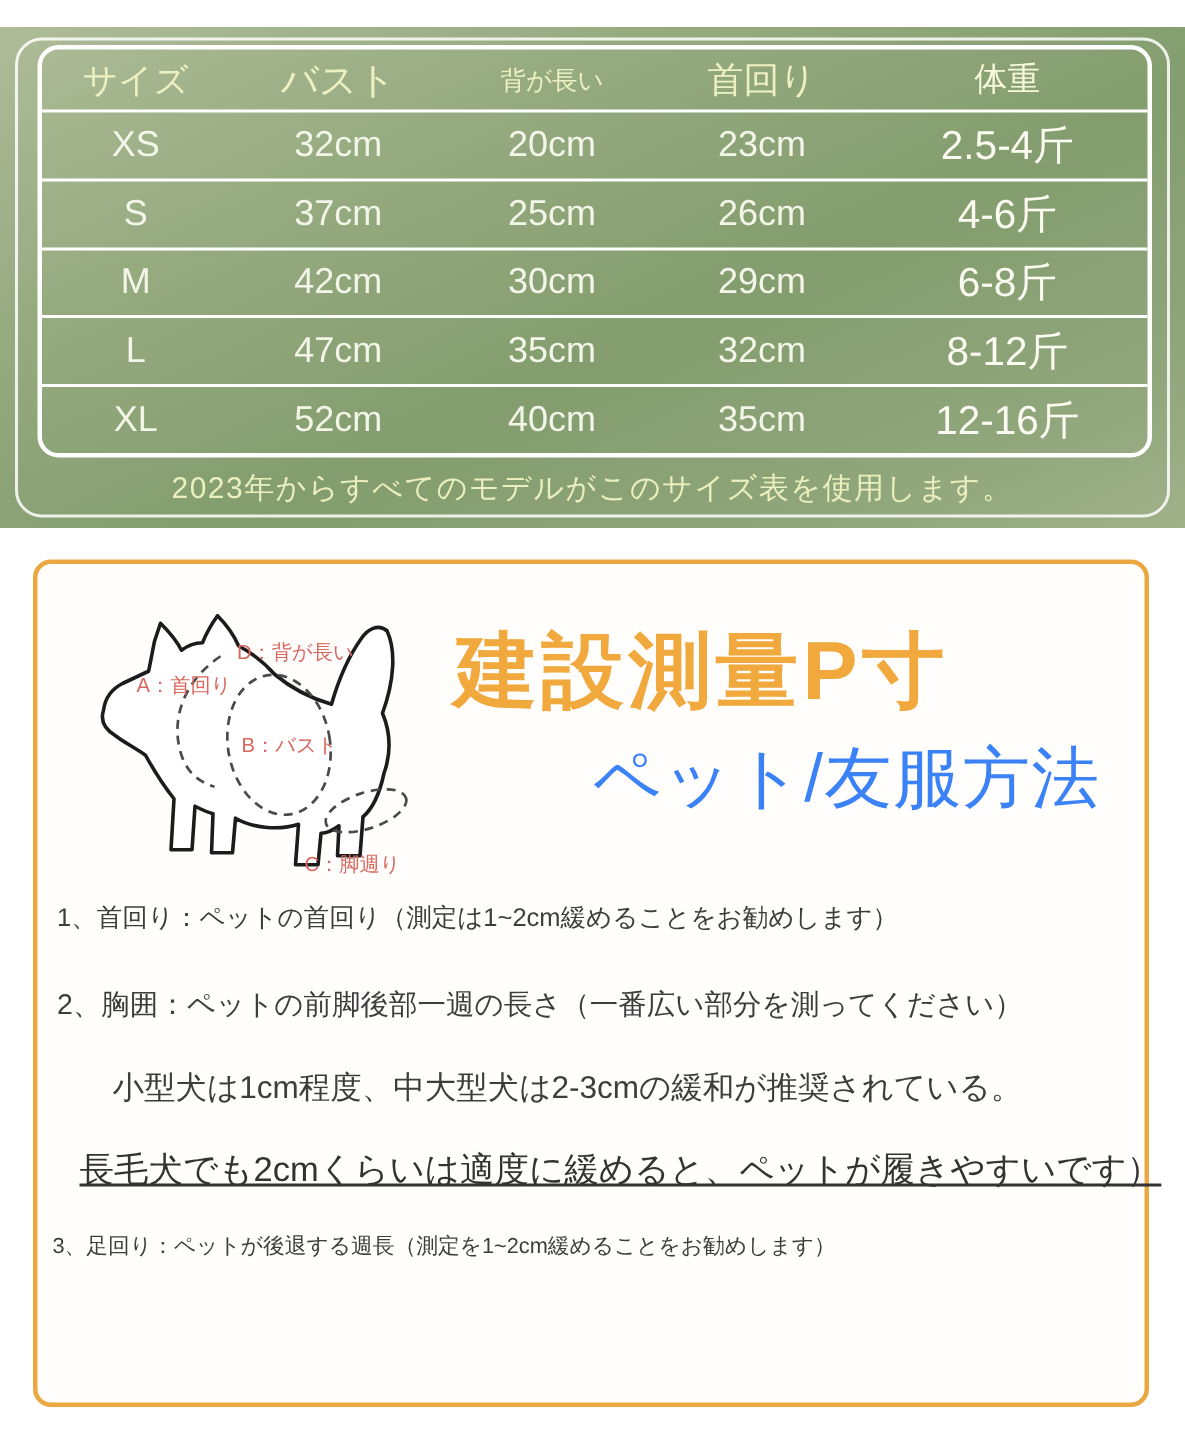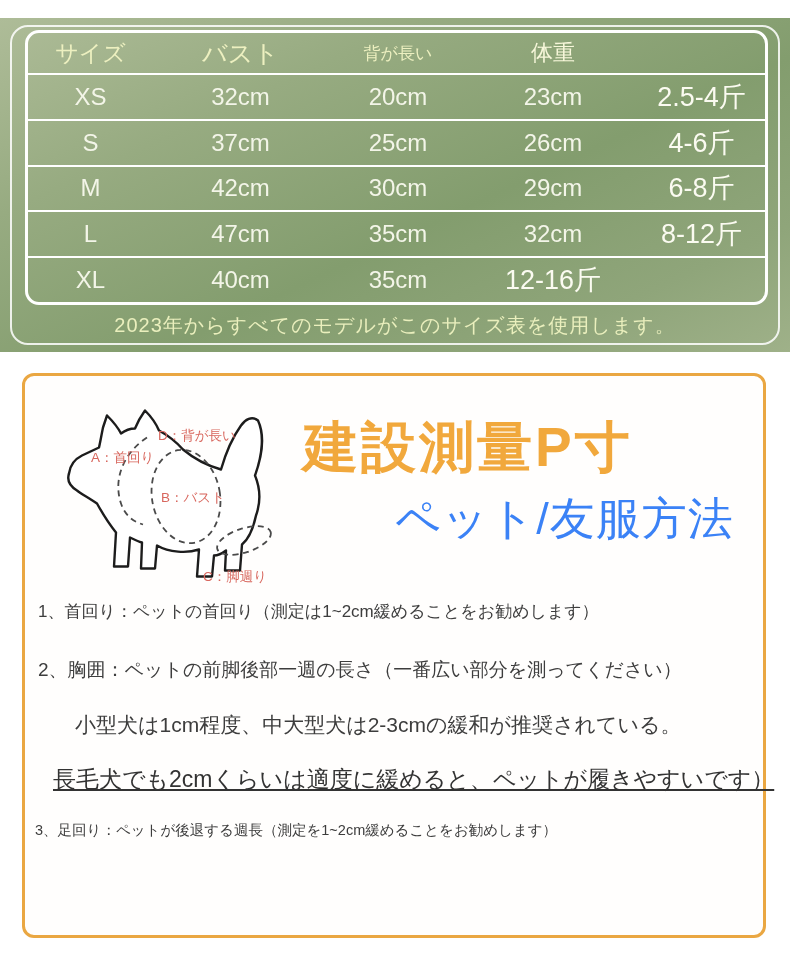--- a/index.html
+++ b/index.html
@@ -18,21 +18,21 @@
   .outer-frame {
     position:absolute; left:10px; right:10px; top:7px; bottom:7px;
     border:2px solid rgba(255,255,255,.85); border-radius:18px;
     pointer-events:none;
   }
   .size-table {
     position:absolute; left:25px; top:12px; width:743px; height:275px;
     border:3px solid #ffffff; border-radius:14px;
     display:grid; grid-template-rows:40px repeat(5,1fr);
   }
-  .t-row { display:grid; grid-template-columns:125px 145px 140px 140px 1fr;gap:15px; }
+  .t-row { display:grid; grid-template-columns:125px 145px 140px 140px 1fr; }
   .t-row + .t-row { border-top:2px solid #ffffff; }
   .t-cell { display:flex; align-items:center; justify-content:center; }
   .head .t-cell { color:#edf0c0; }
   .head .h0 { font-size:23px; }
   .head .h1 { font-size:25px; }
   .head .h2 { font-size:17px; }
   .head .h3 { font-size:24px; }
   .head .h4 { font-size:22px; color:#f7f7da; }
   .data .t-cell { color:#f3f5e8; font-size:24px; }
   .data .c4 { font-size:27px; color:#fbfbf1; }
@@ -72,20 +72,21 @@
 <div class="page">
 
   <div class="size-panel">
     <div class="outer-frame"></div>
 
     <div class="size-table">
       <div class="t-row head">
         <div class="t-cell h0">サイズ</div>
         <div class="t-cell h1">バスト</div>
         <div class="t-cell h2">背が長い</div>
+        <div class="t-cell h3">首回り</div>
         <div class="t-cell h4">体重</div>
       </div>
 
       <div class="t-row data">
         <div class="t-cell c0">XS</div>
         <div class="t-cell c1">32cm</div>
         <div class="t-cell c2">20cm</div>
         <div class="t-cell c3">23cm</div>
         <div class="t-cell c4">2.5-4斤</div>
       </div>
@@ -109,20 +110,21 @@
       <div class="t-row data">
         <div class="t-cell c0">L</div>
         <div class="t-cell c1">47cm</div>
         <div class="t-cell c2">35cm</div>
         <div class="t-cell c3">32cm</div>
         <div class="t-cell c4">8-12斤</div>
       </div>
 
       <div class="t-row data">
         <div class="t-cell c0">XL</div>
+        <div class="t-cell c1">52cm</div>
         <div class="t-cell c2">40cm</div>
         <div class="t-cell c3">35cm</div>
         <div class="t-cell c4">12-16斤</div>
       </div>
     </div>
 
     <div class="size-note">2023年からすべてのモデルがこのサイズ表を使用します。</div>
   </div>
 
   <div class="guide-box">

